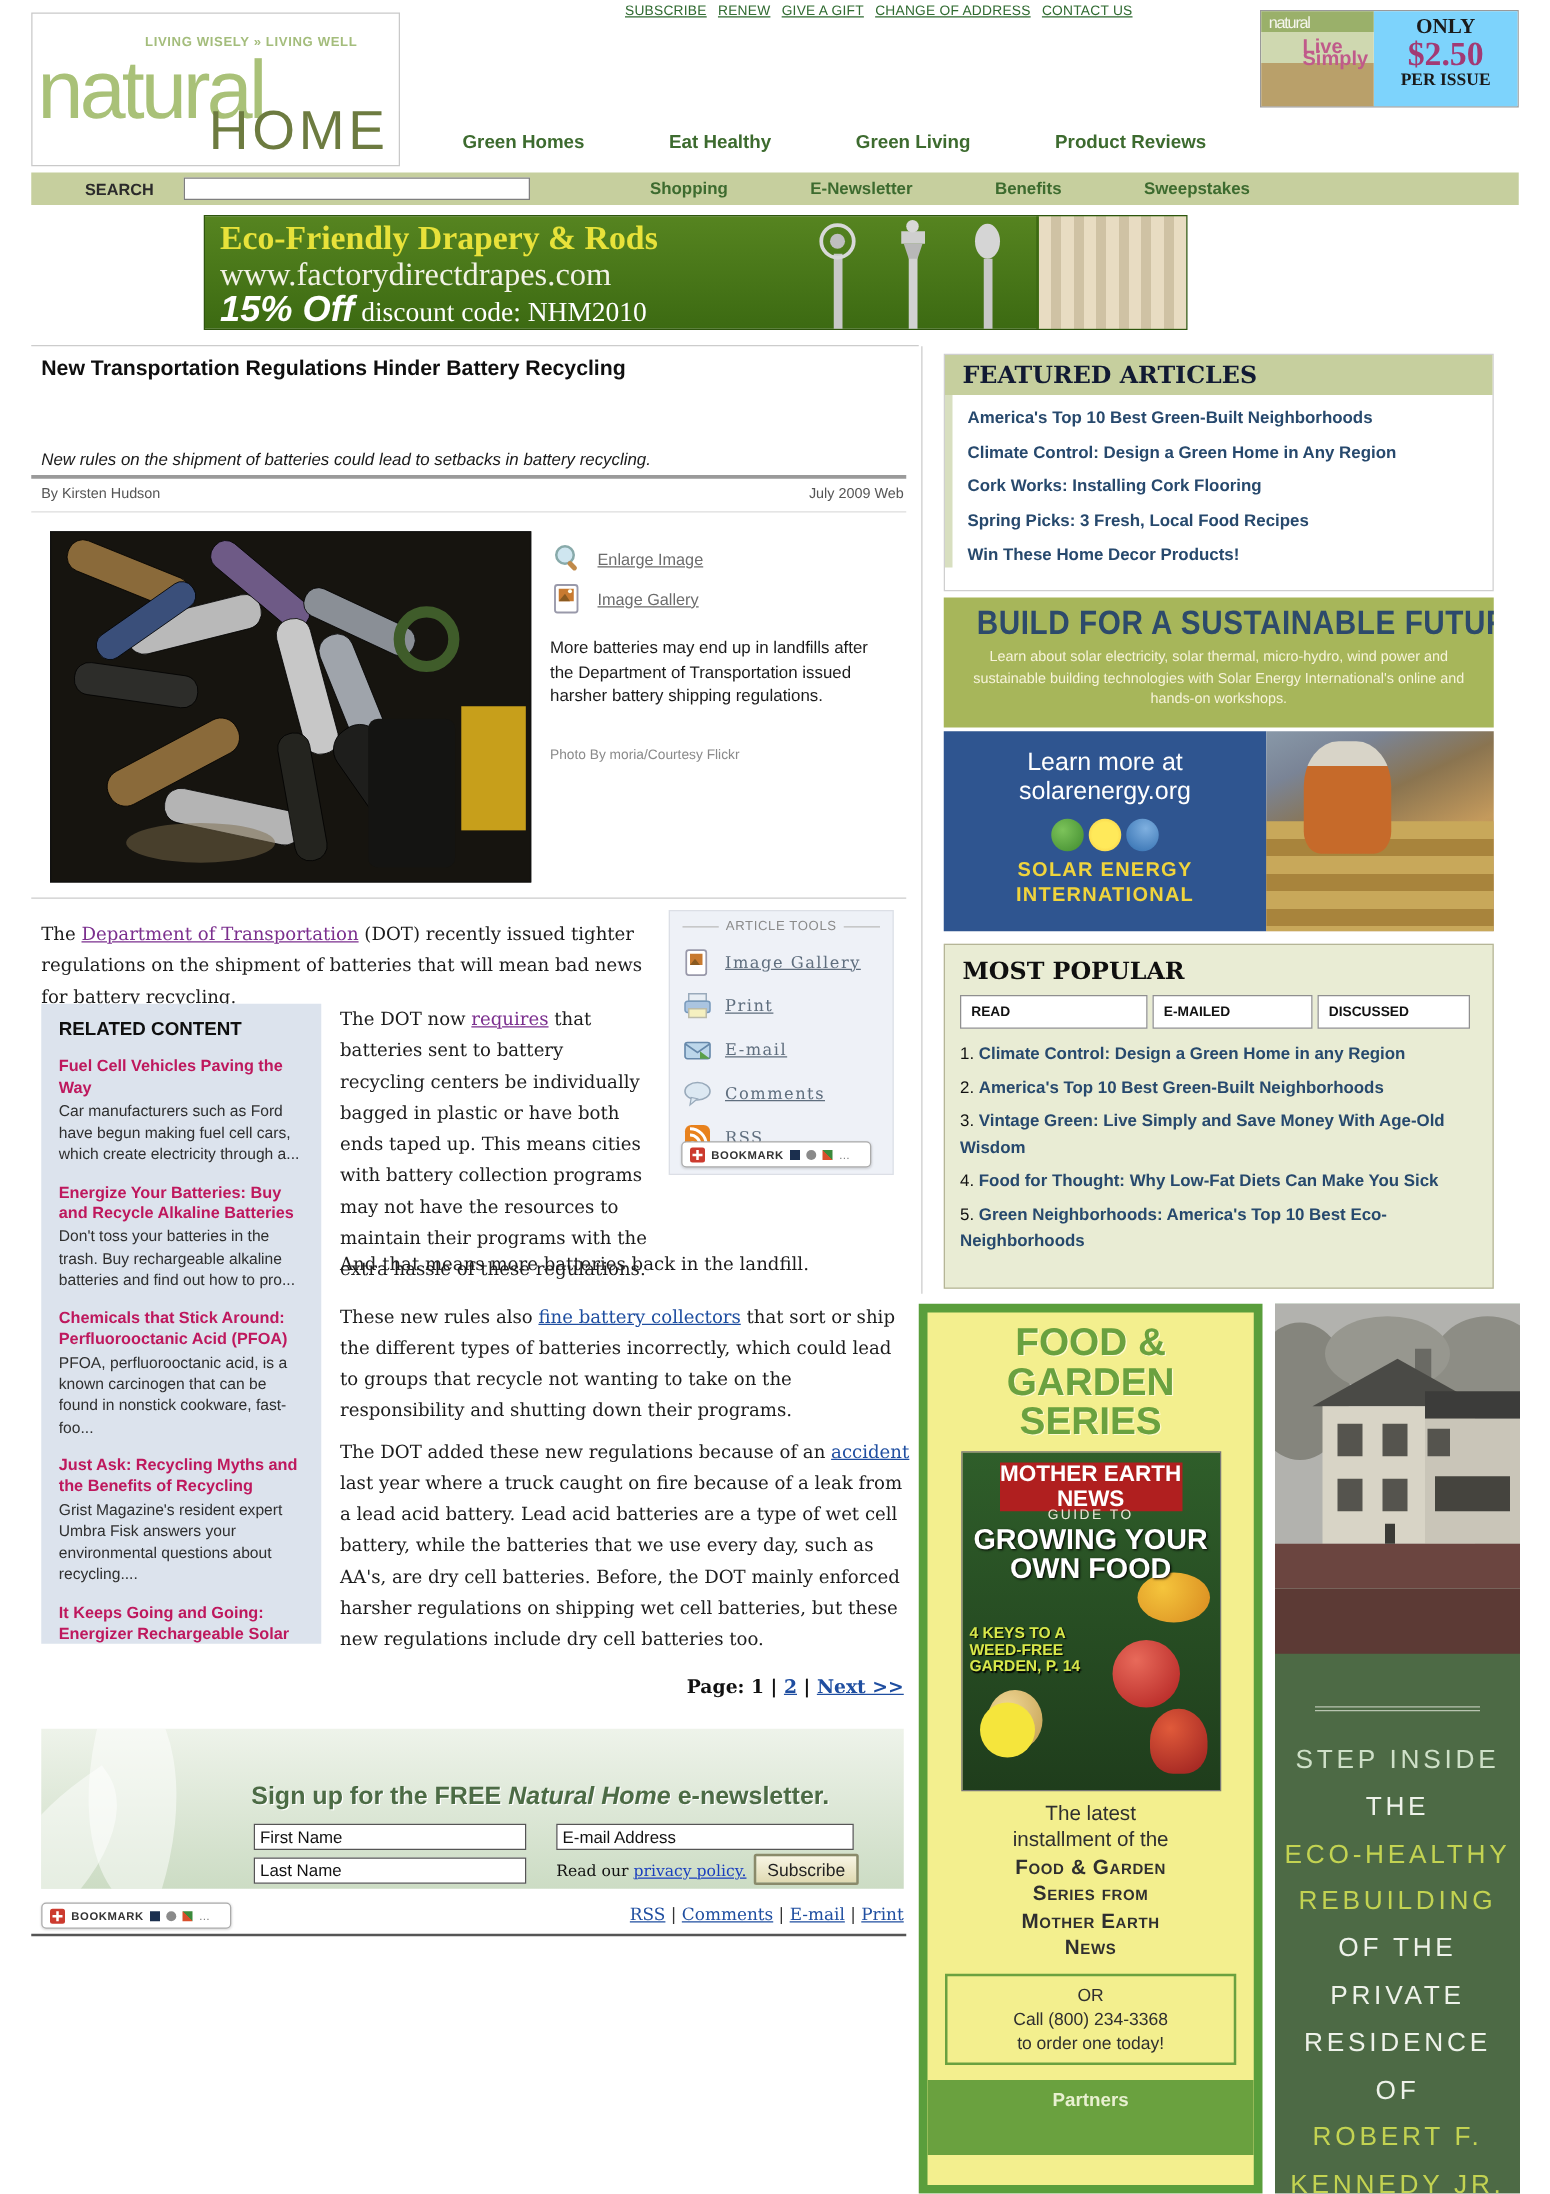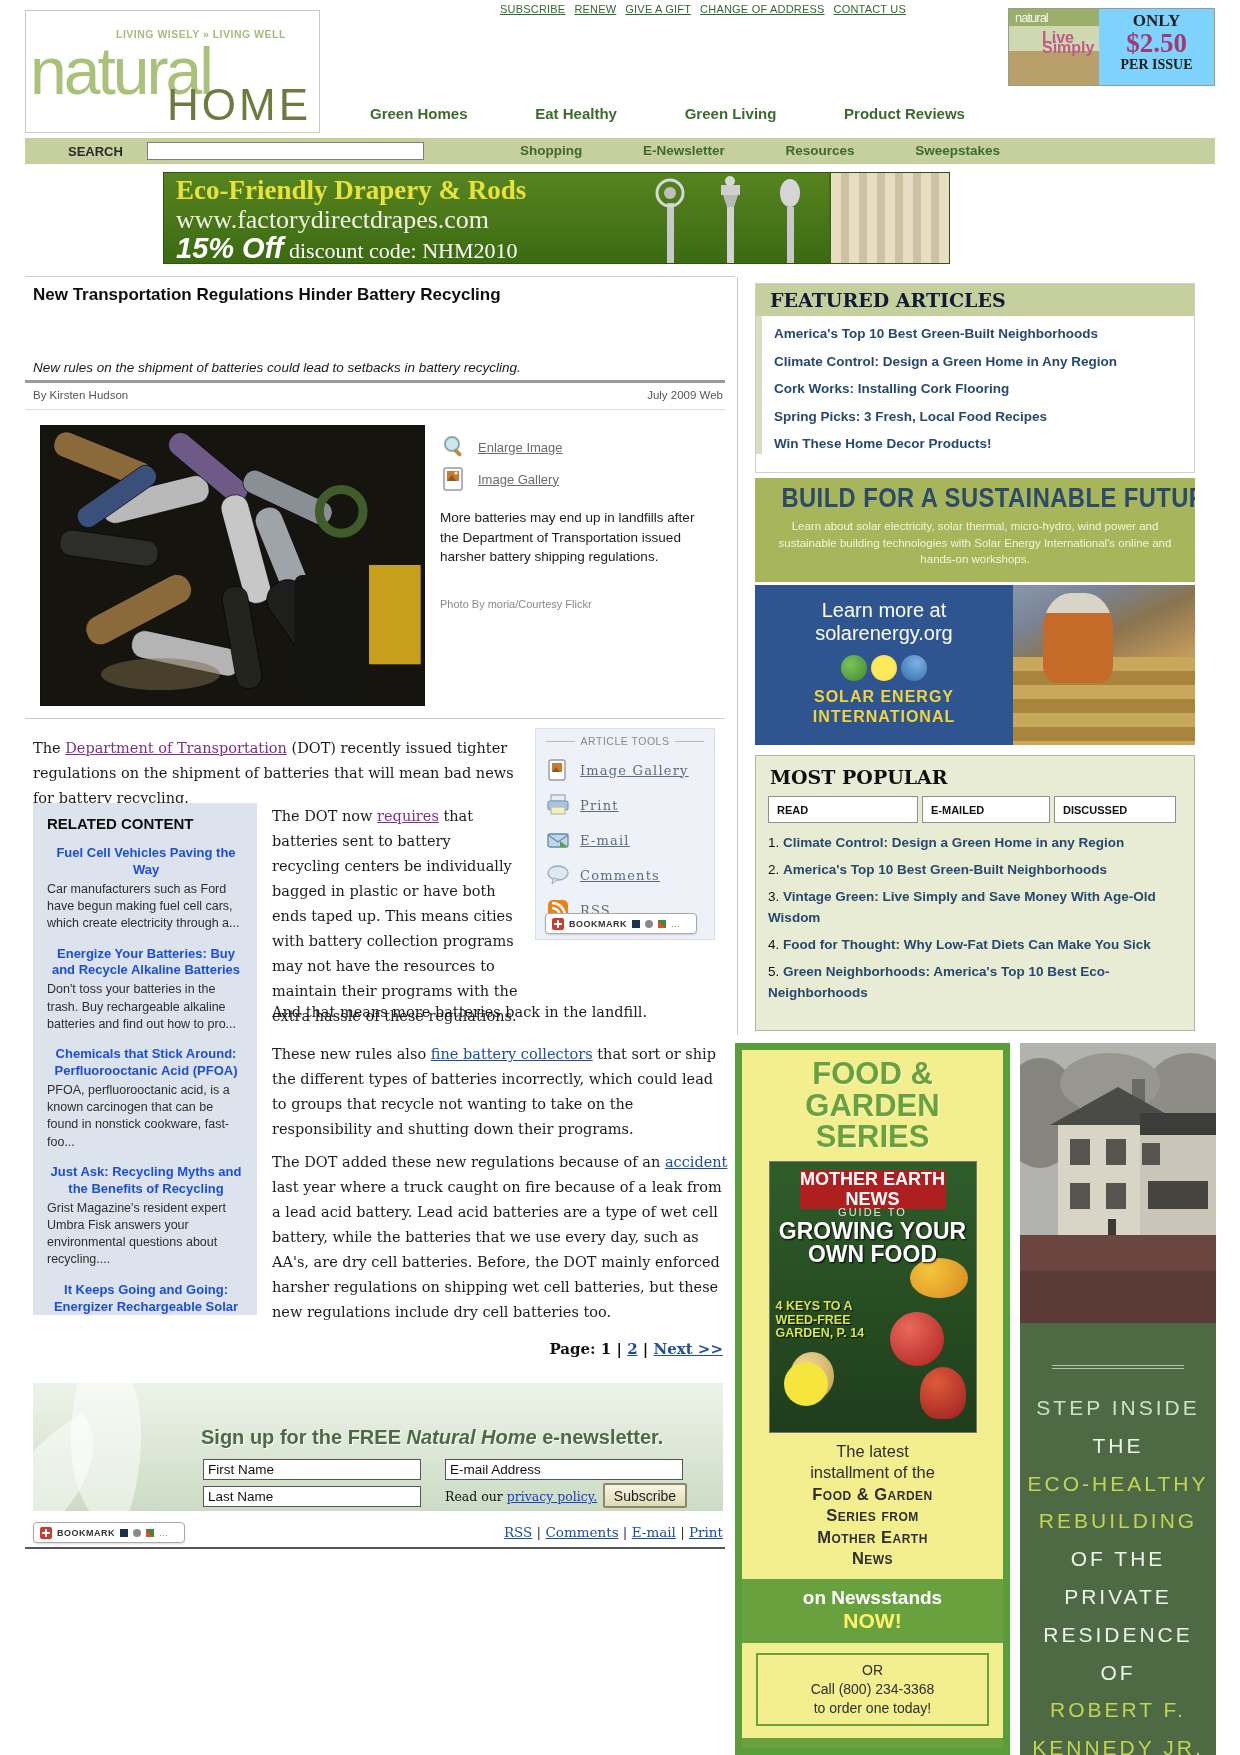--- a/index.html
+++ b/index.html
@@ -70,21 +70,21 @@
   .p5 { left:272px; top:1150px; width:457px; }
   a.vlink { color:#7b2f8e; text-decoration:underline; cursor:pointer; }
   a.alink { color:#1f4ea0; text-decoration:underline; cursor:pointer; }
   .pagenav { left:420px; top:1340px; width:303px; text-align:right; font-family:"DejaVu Serif",serif;
              font-weight:bold; font-size:15px; color:#111; }
   .pagenav a { color:#1f4ea0; text-decoration:underline; cursor:pointer; }
 
   
   .related { left:33px; top:803px; width:224px; height:512px; background:#dce3ed; padding:12px 12px 0 14px; overflow:hidden; }
   .related h3 { font-size:15px; color:#0f0f0f; margin-bottom:4px; }
-  .rel-t { font-size:13px; font-weight:bold; color:#1d4ed8; margin-top:13px; line-height:1.3; cursor:pointer;text-align:center; }
+  .rel-t { font-size:13px; font-weight:bold; color:#be185d; margin-top:13px; line-height:1.3; cursor:pointer; }
   .rel-d { font-size:12.5px; color:#2f2f2f; line-height:1.38; margin-top:2px; }
 
   
   .atools { left:535px; top:728px; width:180px; height:212px; background:#eef1f7; border:1px solid #dcdfe6; padding:6px 10px; }
   .at-head { display:flex; align-items:center; gap:6px; color:#8a8a8a; font-size:10.5px; letter-spacing:.5px; }
   .at-head .ln { flex:1; height:1px; background:#bbb; }
   .at-row { display:flex; align-items:center; gap:10px; margin-top:11px; }
   .at-link { font-family:"DejaVu Serif",serif; font-size:13px; letter-spacing:1.2px; color:#5f6e7e; text-decoration:underline; cursor:pointer; }
   .bkm { display:flex; align-items:center; gap:5px; width:152px; height:21px; background:#fff;
          border:1px solid #aaa; border-radius:4px; padding:0 6px; box-shadow:0 1px 2px rgba(0,0,0,.15); }
@@ -217,21 +217,21 @@
       <div class="per">PER ISSUE</div>
     </div>
   </div>
 
   <div class="abs search-bar">
     <span class="search-lbl">SEARCH</span>
     <input class="search-input" type="text" style="">
     <div class="sb-links">
         <a>Shopping</a>
         <a>E-Newsletter</a>
-        <a>Resources</a>
+        <a>Benefits</a>
         <a>Sweepstakes</a>
       </div>
   </div>
 
   <div class="abs banner">
     <div class="bn1">Eco-Friendly Drapery &amp; Rods</div>
     <div class="bn2">www.factorydirectdrapes.com</div>
     <div class="bn3"><b>15% Off</b><span> discount code: NHM2010</span></div>
     <div class="bn-curtain"></div>
     <svg class="bn-rods" width="190" height="92" viewBox="0 0 190 92">
@@ -478,21 +478,20 @@
         <div class="fc-sun"></div>
       </div>
       <div class="food-blurb">
         <span>The latest</span><br>
         <span>installment of the</span><br>
         <span class="sc">Food &amp; Garden</span><br>
         <span class="sc">Series from</span><br>
         <span class="sc">Mother Earth</span><br>
         <span class="sc">News</span>
       </div>
-      <div class="food-band"><span>on Newsstands</span><br><span class="now">NOW!</span></div>
       <div class="food-or"><span>OR</span><br><span>Call (800) 234-3368</span><br><span>to order one today!</span></div>
       <div class="food-partners">Partners</div>
     </div>
   </div>
 
   <div class="abs step">
     <svg class="step-photo" viewBox="0 0 196 228">
       <rect width="196" height="228" fill="#b2b2ae"></rect>
       <ellipse cx="20" cy="70" rx="40" ry="55" fill="#85857d"></ellipse>
       <ellipse cx="170" cy="50" rx="45" ry="40" fill="#8d8d85"></ellipse>

